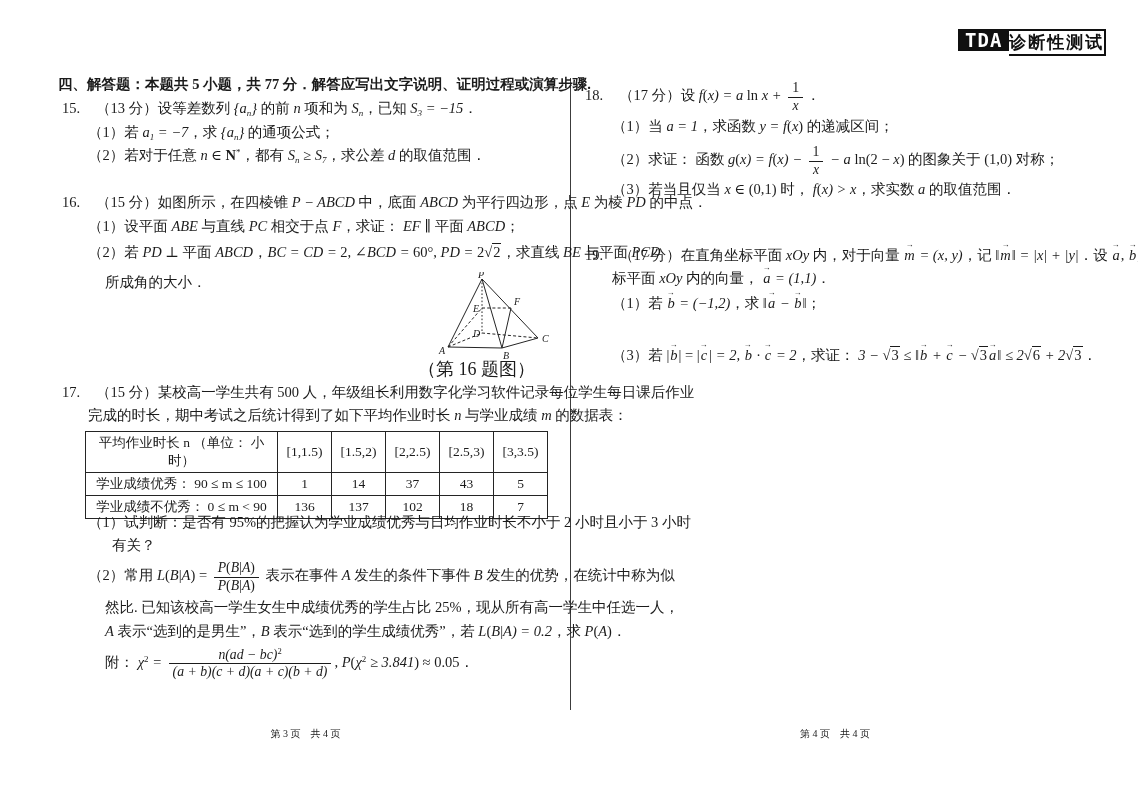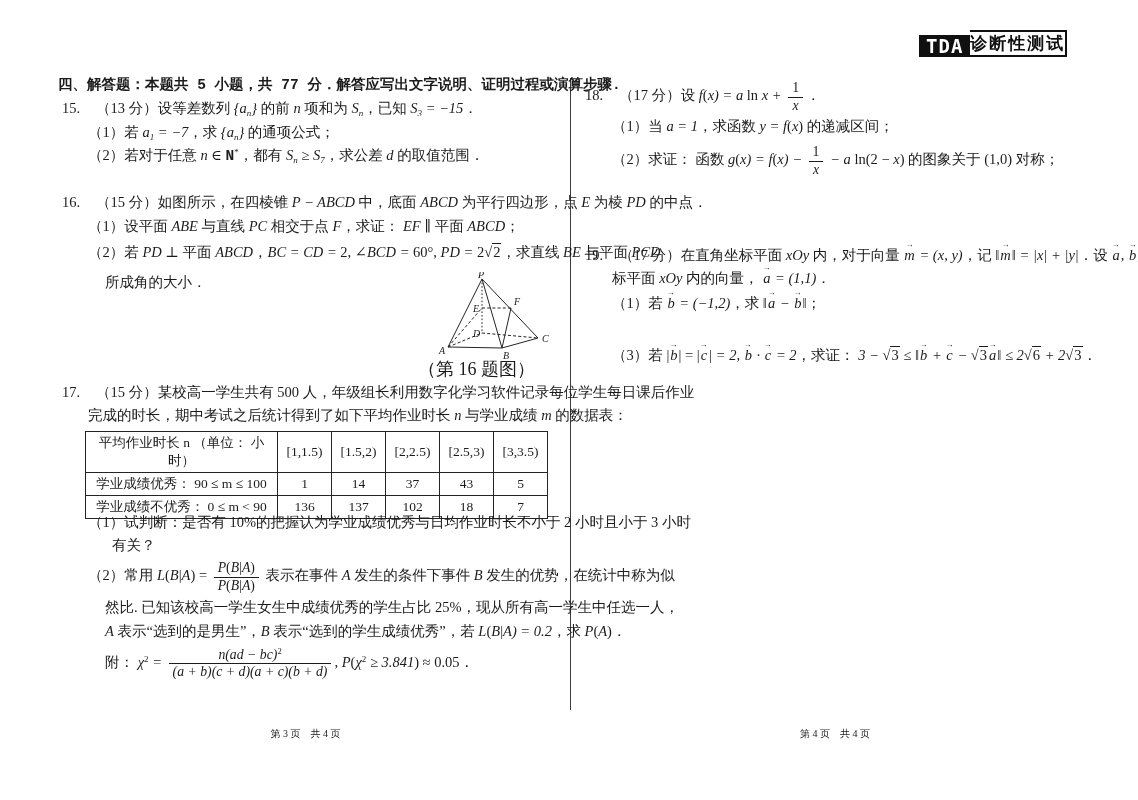--- a/index.html
+++ b/index.html
@@ -6,35 +6,35 @@
   html,body { margin:0; padding:0; background:#fff; }
   .sheet {
     position:relative; width:1138px; height:800px; background:#ffffff;
     font-family:"Liberation Serif","DejaVu Serif",serif;
     color:#1b1b1b; overflow:hidden;
   }
   .ln { position:absolute; white-space:nowrap; font-size:14.5px; line-height:1.25; }
   .bold { font-weight:700; }
   .qn { display:inline-block; width:34px; }
   .it { font-style:italic; }
-  .bd { font-weight:700;font-family:Liberation Mono, monospace; }
+  .bd { font-weight:700; }
   .sub { font-size:0.62em; vertical-align:-0.35em; font-style:italic; }
   .sup { font-size:0.62em; vertical-align:0.55em; }
   .vec { font-style:italic; position:relative; display:inline-block; padding:0 1px; }
   .vec::after { content:"→"; position:absolute; left:50%; top:-0.75em;
     transform:translateX(-50%) scale(0.55); font-style:normal; }
   .bar { font-style:italic; text-decoration:overline; }
   .sqrt::before { content:"√"; }
   .sqrt .rad { border-top:1px solid currentColor; padding:0 1px; }
   .frac { display:inline-block; vertical-align:middle; text-align:center;
     margin:0 3px; font-size:0.95em; }
   .fn,.fd { display:block; line-height:1.2; padding:0 4px; }
   .fd { border-top:1px solid currentColor; }
   .vline { position:absolute; left:570px; top:78px; width:1px; height:632px; background:#3c3c3c; }
-  .logo { position:absolute; left:919px; top:29px; height:28px; display:flex; align-items:flex-end; }
+  .logo { position:absolute; left:958px; top:29px; height:28px; display:flex; align-items:flex-start; }
   .logo-tda { background:#101010; color:#fff; font-weight:700; font-size:19px;
     padding:0 7px; display:flex; align-items:center; letter-spacing:1px;
     font-family:"DejaVu Sans Mono","Liberation Mono",monospace; }
   .logo-title { border:2.5px solid #101010; border-left:none; color:#101010; font-weight:700;
     font-size:17px; padding:0 0; display:flex; align-items:center; letter-spacing:2px;
     font-family:"Liberation Sans","DejaVu Sans",sans-serif; }
   .tbl { position:absolute; left:85px; top:431px; border-collapse:collapse; font-size:13.5px; }
   .tbl td { border:1px solid #242424; text-align:center; padding:2px 6px; height:23px; }
   .tbl td.lab { width:192px; }
   .tbl td.dat { width:54px; }
@@ -119,32 +119,33 @@
       <td class="lab">学业成绩不优秀： 0 ≤ m &lt; 90</td>
       <td class="dat">136</td>
       <td class="dat">137</td>
       <td class="dat">102</td>
       <td class="dat">18</td>
       <td class="dat">7</td>
     </tr>
   </tbody>
     </table>
 
-  <div class="ln" style="left:88px;top:513px">（1）试判断：是否有 10%的把握认为学业成绩优秀与日均作业时长不小于 2 小时且小于 3 小时</div>
+  <div class="ln" style="left:88px;top:513px">（1）试判断：是否有 95%的把握认为学业成绩优秀与日均作业时长不小于 2 小时且小于 3 小时</div>
   <div class="ln" style="left:112px;top:536px">有关？</div>
   <div class="ln" style="left:88px;top:560px">（2）常用 <span class="it">L</span>(<span class="it">B</span>|<span class="it">A</span>) = <span class="frac"><span class="fn"><span class="it">P</span>(<span class="it">B</span>|<span class="it">A</span>)</span><span class="fd"><span class="it">P</span>(<span class="bar">B</span>|<span class="it">A</span>)</span></span> 表示在事件 <span class="it">A</span> 发生的条件下事件 <span class="it">B</span> 发生的优势，在统计中称为似</div>
   <div class="ln" style="left:105px;top:598px">然比. 已知该校高一学生女生中成绩优秀的学生占比 25%，现从所有高一学生中任选一人，</div>
   <div class="ln" style="left:105px;top:622px"><span class="it">A</span> 表示“选到的是男生”，<span class="it">B</span> 表示“选到的学生成绩优秀”，若 <span class="it">L</span>(<span class="it">B</span>|<span class="it">A</span><span class="it">) = 0.2</span>，求 <span class="it">P</span>(<span class="it">A</span>)．</div>
   <div class="ln" style="left:105px;top:646px">附：  <span class="it">χ</span><span class="sup">2</span><span class="it"> = </span><span class="frac"><span class="fn"><span class="it">n</span><span class="it">(ad − bc)</span><span class="sup">2</span></span><span class="fd"><span class="it">(a + b)(c + d)(a + c)(b + d)</span></span></span>, <span class="it">P</span>(<span class="it">χ</span><span class="sup">2</span><span class="it"> ≥ 3.841</span>) ≈ 0.05．</div>
 
   <div class="footer fl">第 3 页　共 4 页</div>
 
   <div class="ln" style="left:585px;top:80px"><span class="qn">18.</span>（17 分）设 <span class="it">f</span>(<span class="it">x</span><span class="it">) = a</span> ln <span class="it">x</span><span class="it"> + </span><span class="frac"><span class="fn">1</span><span class="fd"><span class="it">x</span></span></span>．</div>
   <div class="ln" style="left:612px;top:117px">（1）当 <span class="it">a</span><span class="it"> = 1</span>，求函数 <span class="it">y = f</span>(<span class="it">x</span>) 的递减区间；</div>
   <div class="ln" style="left:612px;top:144px">（2）求证： 函数 <span class="it">g</span>(<span class="it">x</span><span class="it">) = f</span>(<span class="it">x</span><span class="it">) − </span><span class="frac"><span class="fn">1</span><span class="fd"><span class="it">x</span></span></span><span class="it"> − a</span> ln(2 − <span class="it">x</span>) 的图象关于 (1,0) 对称；</div>
+  <div class="ln" style="left:612px;top:180px">（3）若当且仅当 <span class="it">x</span> ∈ (0,1) 时， <span class="it">f</span>(<span class="it">x</span><span class="it">) &gt; x</span>，求实数 <span class="it">a</span> 的取值范围．</div>
 
   <div class="ln" style="left:585px;top:246px"><span class="qn">19.</span>（17 分）在直角坐标平面 <span class="it">xOy</span> 内，对于向量 <span class="vec">m</span><span class="it"> = (x, y)</span>，记 ‖<span class="vec">m</span><span class="it">‖ = |x| + |y|</span>．设 <span class="vec">a</span>, <span class="vec">b</span>,  为直角坐</div>
   <div class="ln" style="left:612px;top:269px">标平面 <span class="it">xOy</span> 内的向量， <span class="vec">a</span><span class="it"> = (1,1)</span>．</div>
   <div class="ln" style="left:612px;top:294px">（1）若 <span class="vec">b</span><span class="it"> = (−1,2)</span>，求 ‖<span class="vec">a</span><span class="it"> − </span><span class="vec">b</span>‖；</div>
   <div class="ln" style="left:612px;top:346px">（3）若 |<span class="vec">b</span>| = |<span class="vec">c</span><span class="it">| = 2, </span><span class="vec">b</span><span class="it"> · </span><span class="vec">c</span><span class="it"> = 2</span>，求证：  <span class="it">3 − </span><span class="sqrt"><span class="rad">3</span></span><span class="it"> ≤ </span>‖<span class="vec">b</span><span class="it"> + </span><span class="vec">c</span><span class="it"> − </span><span class="sqrt"><span class="rad">3</span></span><span class="vec">a</span><span class="it">‖ ≤ 2</span><span class="sqrt"><span class="rad">6</span></span><span class="it"> + 2</span><span class="sqrt"><span class="rad">3</span></span>．</div>
 
   <div class="footer fr">第 4 页　共 4 页</div>
 
 </div>
 

